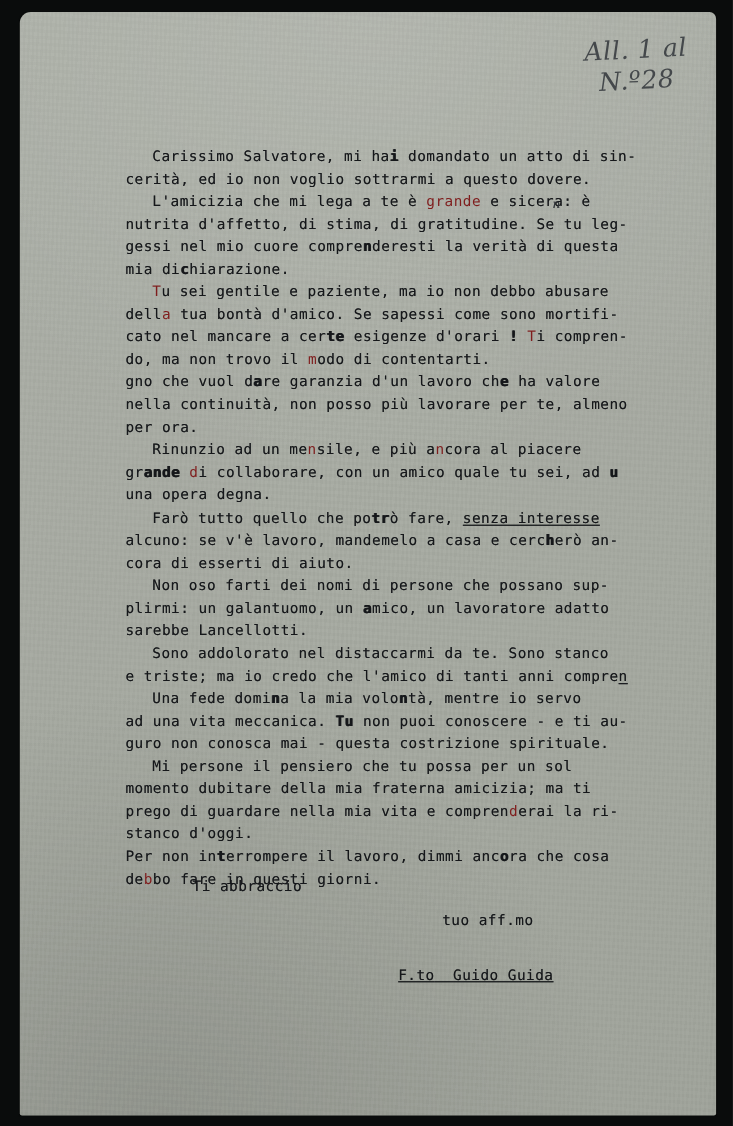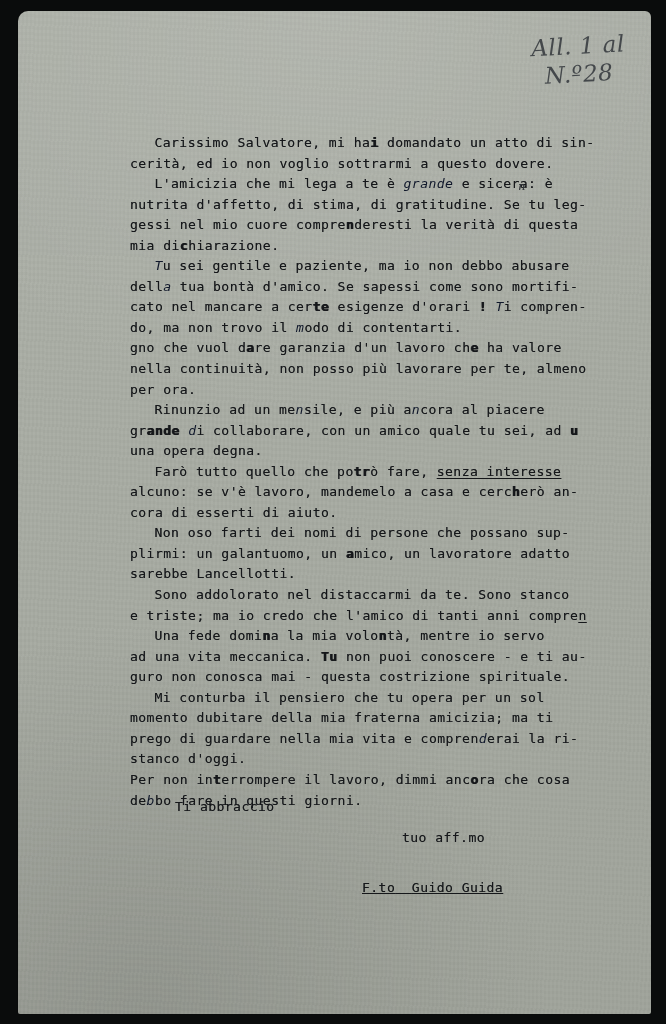--- a/index.html
+++ b/index.html
@@ -80,21 +80,21 @@
     display: block;
     font-size: 23px;
     letter-spacing: .5px;
     margin-left: 18px;
     margin-top: 1px;
   }
 
   
   #letter {
     position: absolute;
-    left: 112px;
+    left: 96px;
     top: 122px;
     width: 506px;
     z-index: 3;
   }
   .ln {
     font-family: "DejaVu Sans Mono", "Liberation Mono", monospace;
     font-size: 13.1px;
     line-height: 20.55px;
     letter-spacing: .42px;
     color: #15171a;
@@ -102,21 +102,21 @@
     text-shadow: 0 0 .6px rgba(20,22,25,.55);
   }
   .ln.ind { text-indent: 3.1ch; }
   .ln .u  { text-decoration: underline; text-underline-offset: 2px; text-align: right; }
   
   .ln .ov {
     font-weight: bold;
     text-shadow: .55px 0 0 rgba(18,20,23,.9), -.4px 0 0 rgba(18,20,23,.55);
   }
   
-  .ln .fa { color: #0f172a; text-shadow: none; font-style: italic; }
+  .ln .fa { color: #7f1d1d; text-shadow: none; }
 
   
   .ln .ins {
     position: relative;
     display: inline-block;
     width: 0;
   }
   .ln .ins i {
     position: absolute;
     left: -1px;
@@ -182,21 +182,21 @@
       <div class="ln">plirmi: un galantuomo, un <span class="ov">a</span>mico, un lavoratore adatto</div>
       <div class="ln">sarebbe Lancellotti.</div>
 
       <div class="ln ind">Sono addolorato nel distaccarmi da<span class="fa">&nbsp;</span>te. Sono stanco</div>
       <div class="ln">e triste; ma io credo che l'amico di tanti anni compre<span class="u">n</span></div>
 
       <div class="ln ind">Una fede domi<span class="ov">n</span>a la mia volo<span class="ov">n</span>tà, mentre io servo</div>
       <div class="ln">ad una vita meccanica. <span class="ov">Tu</span> non puoi conoscere - e ti au-</div>
       <div class="ln">guro non conosca mai - questa costrizione spirituale.</div>
 
-      <div class="ln ind">Mi conturba il pensiero che tu opera per un sol</div>
+      <div class="ln ind">Mi persone il pensiero che tu possa per un sol</div>
       <div class="ln">momento dubitare della mia fraterna amicizia; ma ti</div>
       <div class="ln">prego di guardare nella mia vita e compren<span class="fa">d</span>erai la ri-</div>
       <div class="ln">stanco d'oggi.</div>
 
       <div class="ln">Per non in<span class="ov">t</span>errompere il lavoro, dimmi anc<span class="ov">o</span>ra che cosa</div>
       <div class="ln">de<span class="fa">b</span>bo fare in questi giorni.</div>
 
     </div>
 
     <div id="closing" style="top:786px;">

